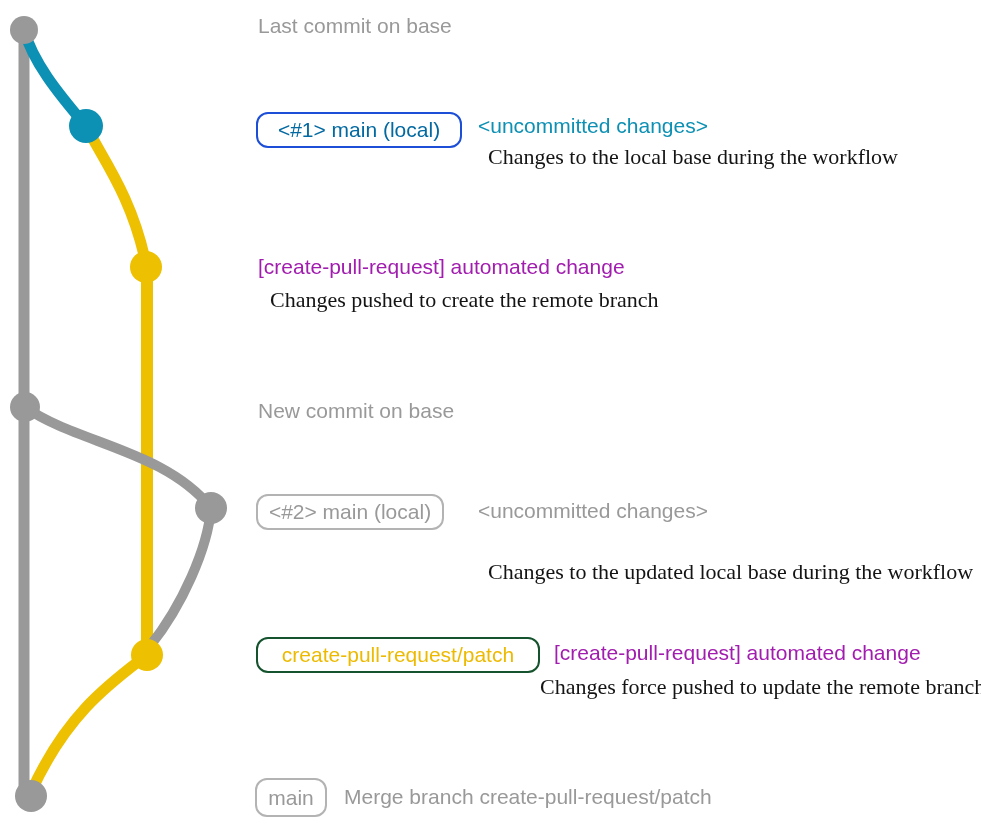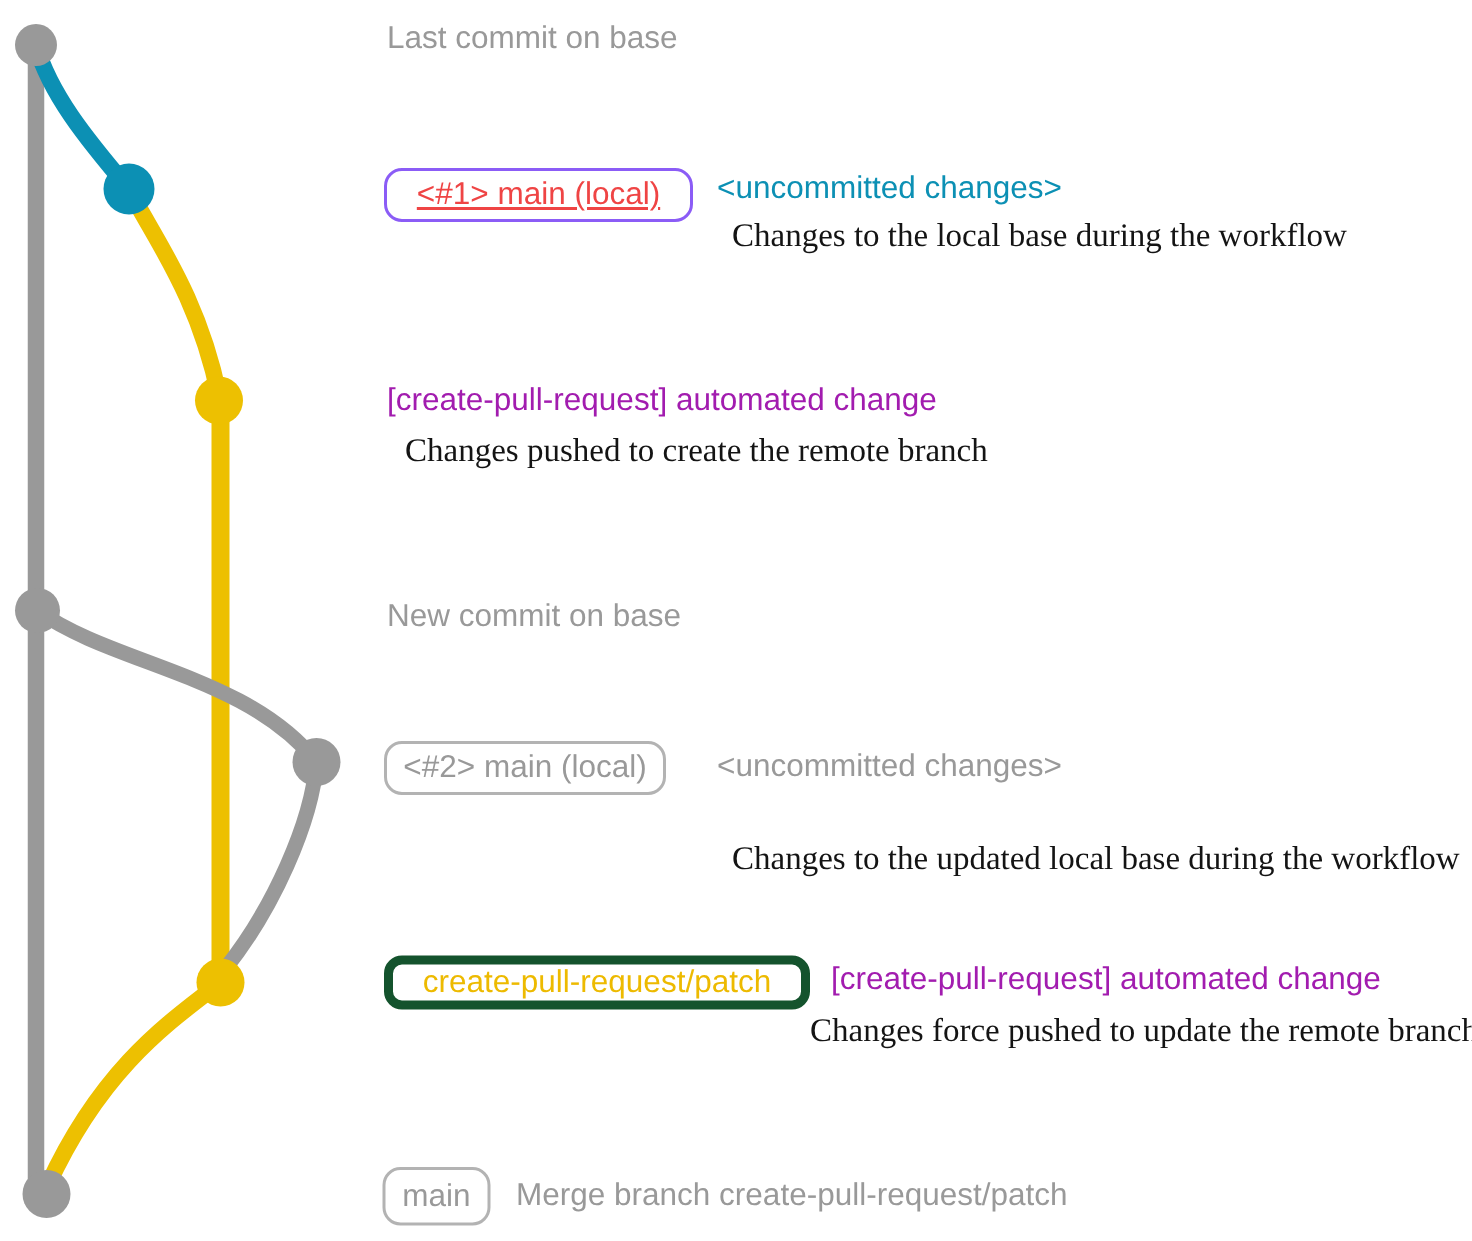--- a/index.html
+++ b/index.html
@@ -43,23 +43,23 @@
     position: absolute;
     box-sizing: border-box;
     border-radius: 12px;
     display: flex;
     align-items: center;
     justify-content: center;
     font-size: 21px;
     white-space: nowrap;
     background: #ffffff;
   }
-  .badge.blue   { border: 2px solid #8b5cf6; color: #ef4444; text-decoration: underline; }
+  .badge.blue   { border: 2px solid #1d4ed8; color: #0369a1; }
   .badge.gray   { border: 2px solid #b3b3b3; color: #999999; }
-  .badge.yellow { border: 6px solid #14532d; color: #edba00; }
+  .badge.yellow { border: 2px solid #14532d; color: #edba00; }
 </style>
 </head>
 <body>
 
 <div class="stage">
 
   <svg class="canvas" width="981" height="827" viewBox="0 0 981 827">
 
     <path d="M 24 30 L 24 796" fill="none" stroke-width="11" stroke-linecap="round" stroke="#999999"></path>
 

